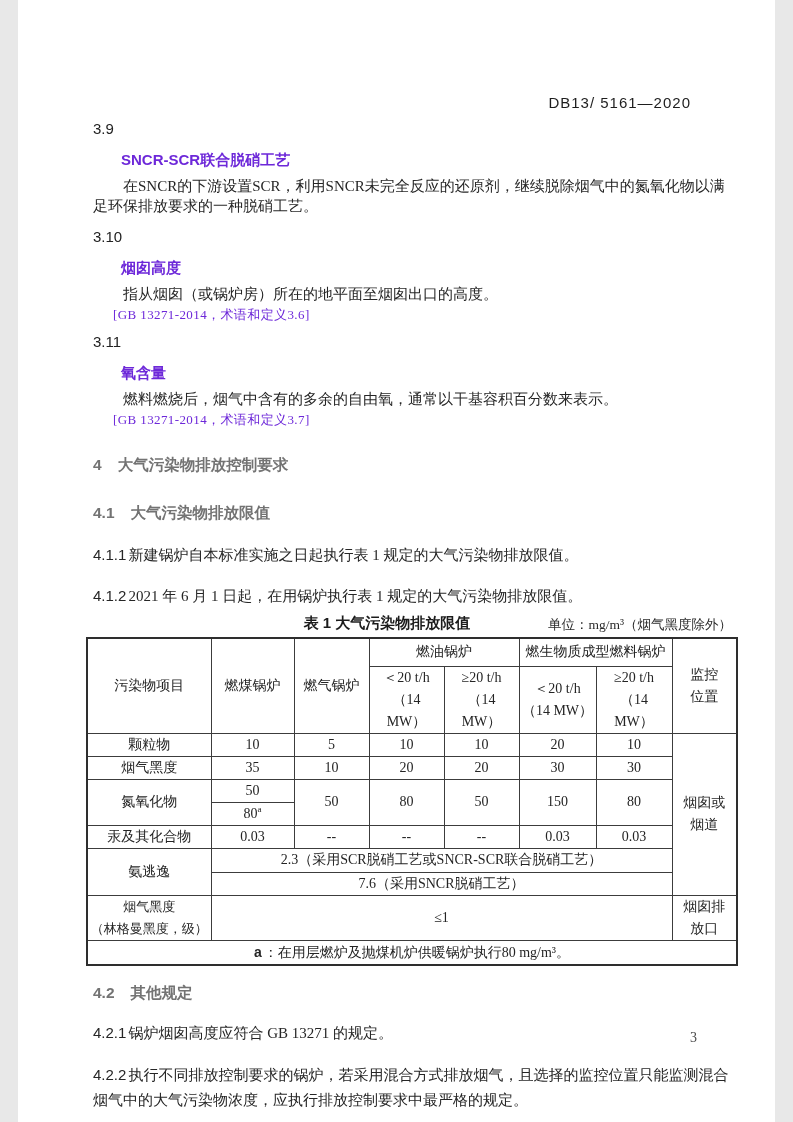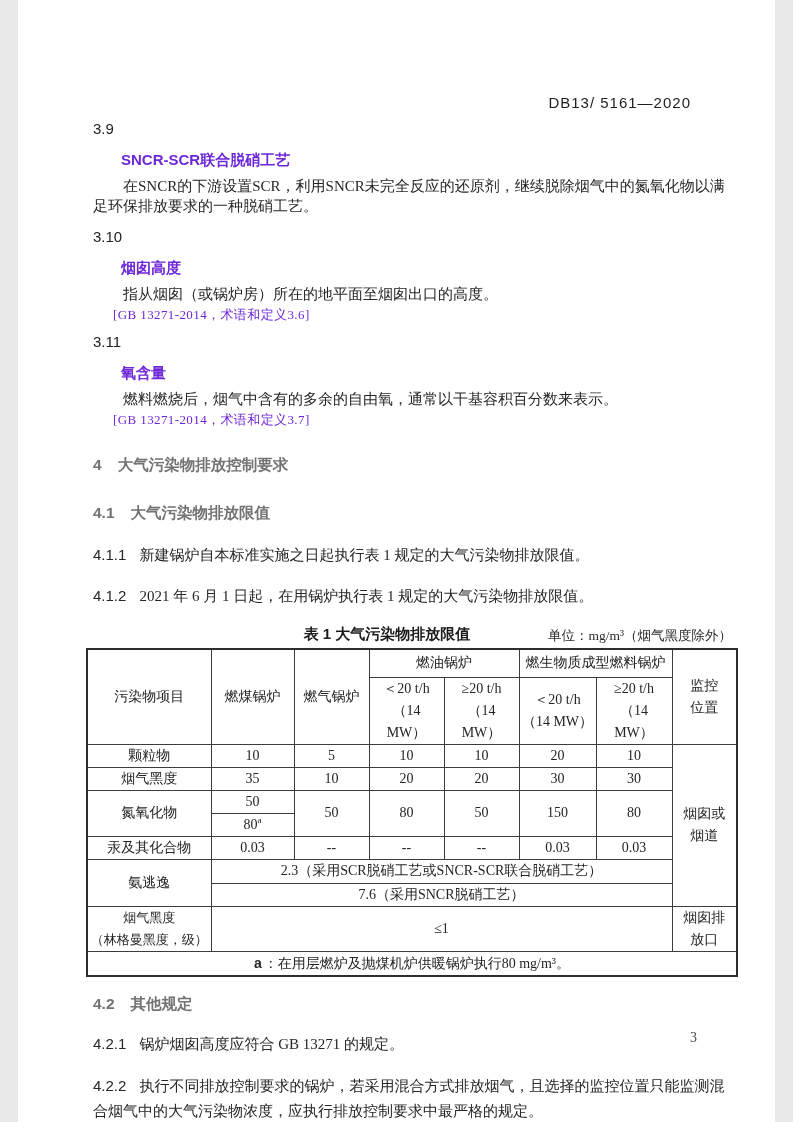--- a/index.html
+++ b/index.html
@@ -31,26 +31,26 @@
   .gap10{margin-top:12px;}
   .gap8{margin-top:9px;}
   .h-chapter,.h-sub{
     font-family:"Liberation Sans","DejaVu Sans",sans-serif;
     font-weight:bold;font-size:15.5px;color:#737373;
   }
   .h-chapter{margin-top:26px;}
   .h-sub{margin-top:27px;}
   .hnum{margin-right:16px;}
   .np{font-size:15px;line-height:25px;margin:0;}
-  .np .pnum{font-family:"Liberation Sans","DejaVu Sans",sans-serif;margin-right:13px;}
+  .np .pnum{font-family:"Liberation Sans","DejaVu Sans",sans-serif;margin-right:2px;}
   .mt18{margin-top:18px;}
   .mt14{margin-top:15px;}
   .mt16{margin-top:16px;}
   
-  .tbl-caption{position:relative;margin-top:16px;height:22px;width:652px;margin-left:-7px;}
+  .tbl-caption{position:relative;margin-top:5px;height:22px;width:652px;margin-left:-7px;}
   .tbl-title{
     position:absolute;left:0;right:0;text-align:center;
     transform:translateX(-25px);
     font-family:"Liberation Sans","DejaVu Sans",sans-serif;
     font-weight:bold;font-size:15px;color:#1b1b1b;
   }
   .tbl-unit{position:absolute;right:6px;top:2px;font-size:13.5px;color:#2a2a2a;}
   
   table.limits{
     border-collapse:collapse;table-layout:fixed;

